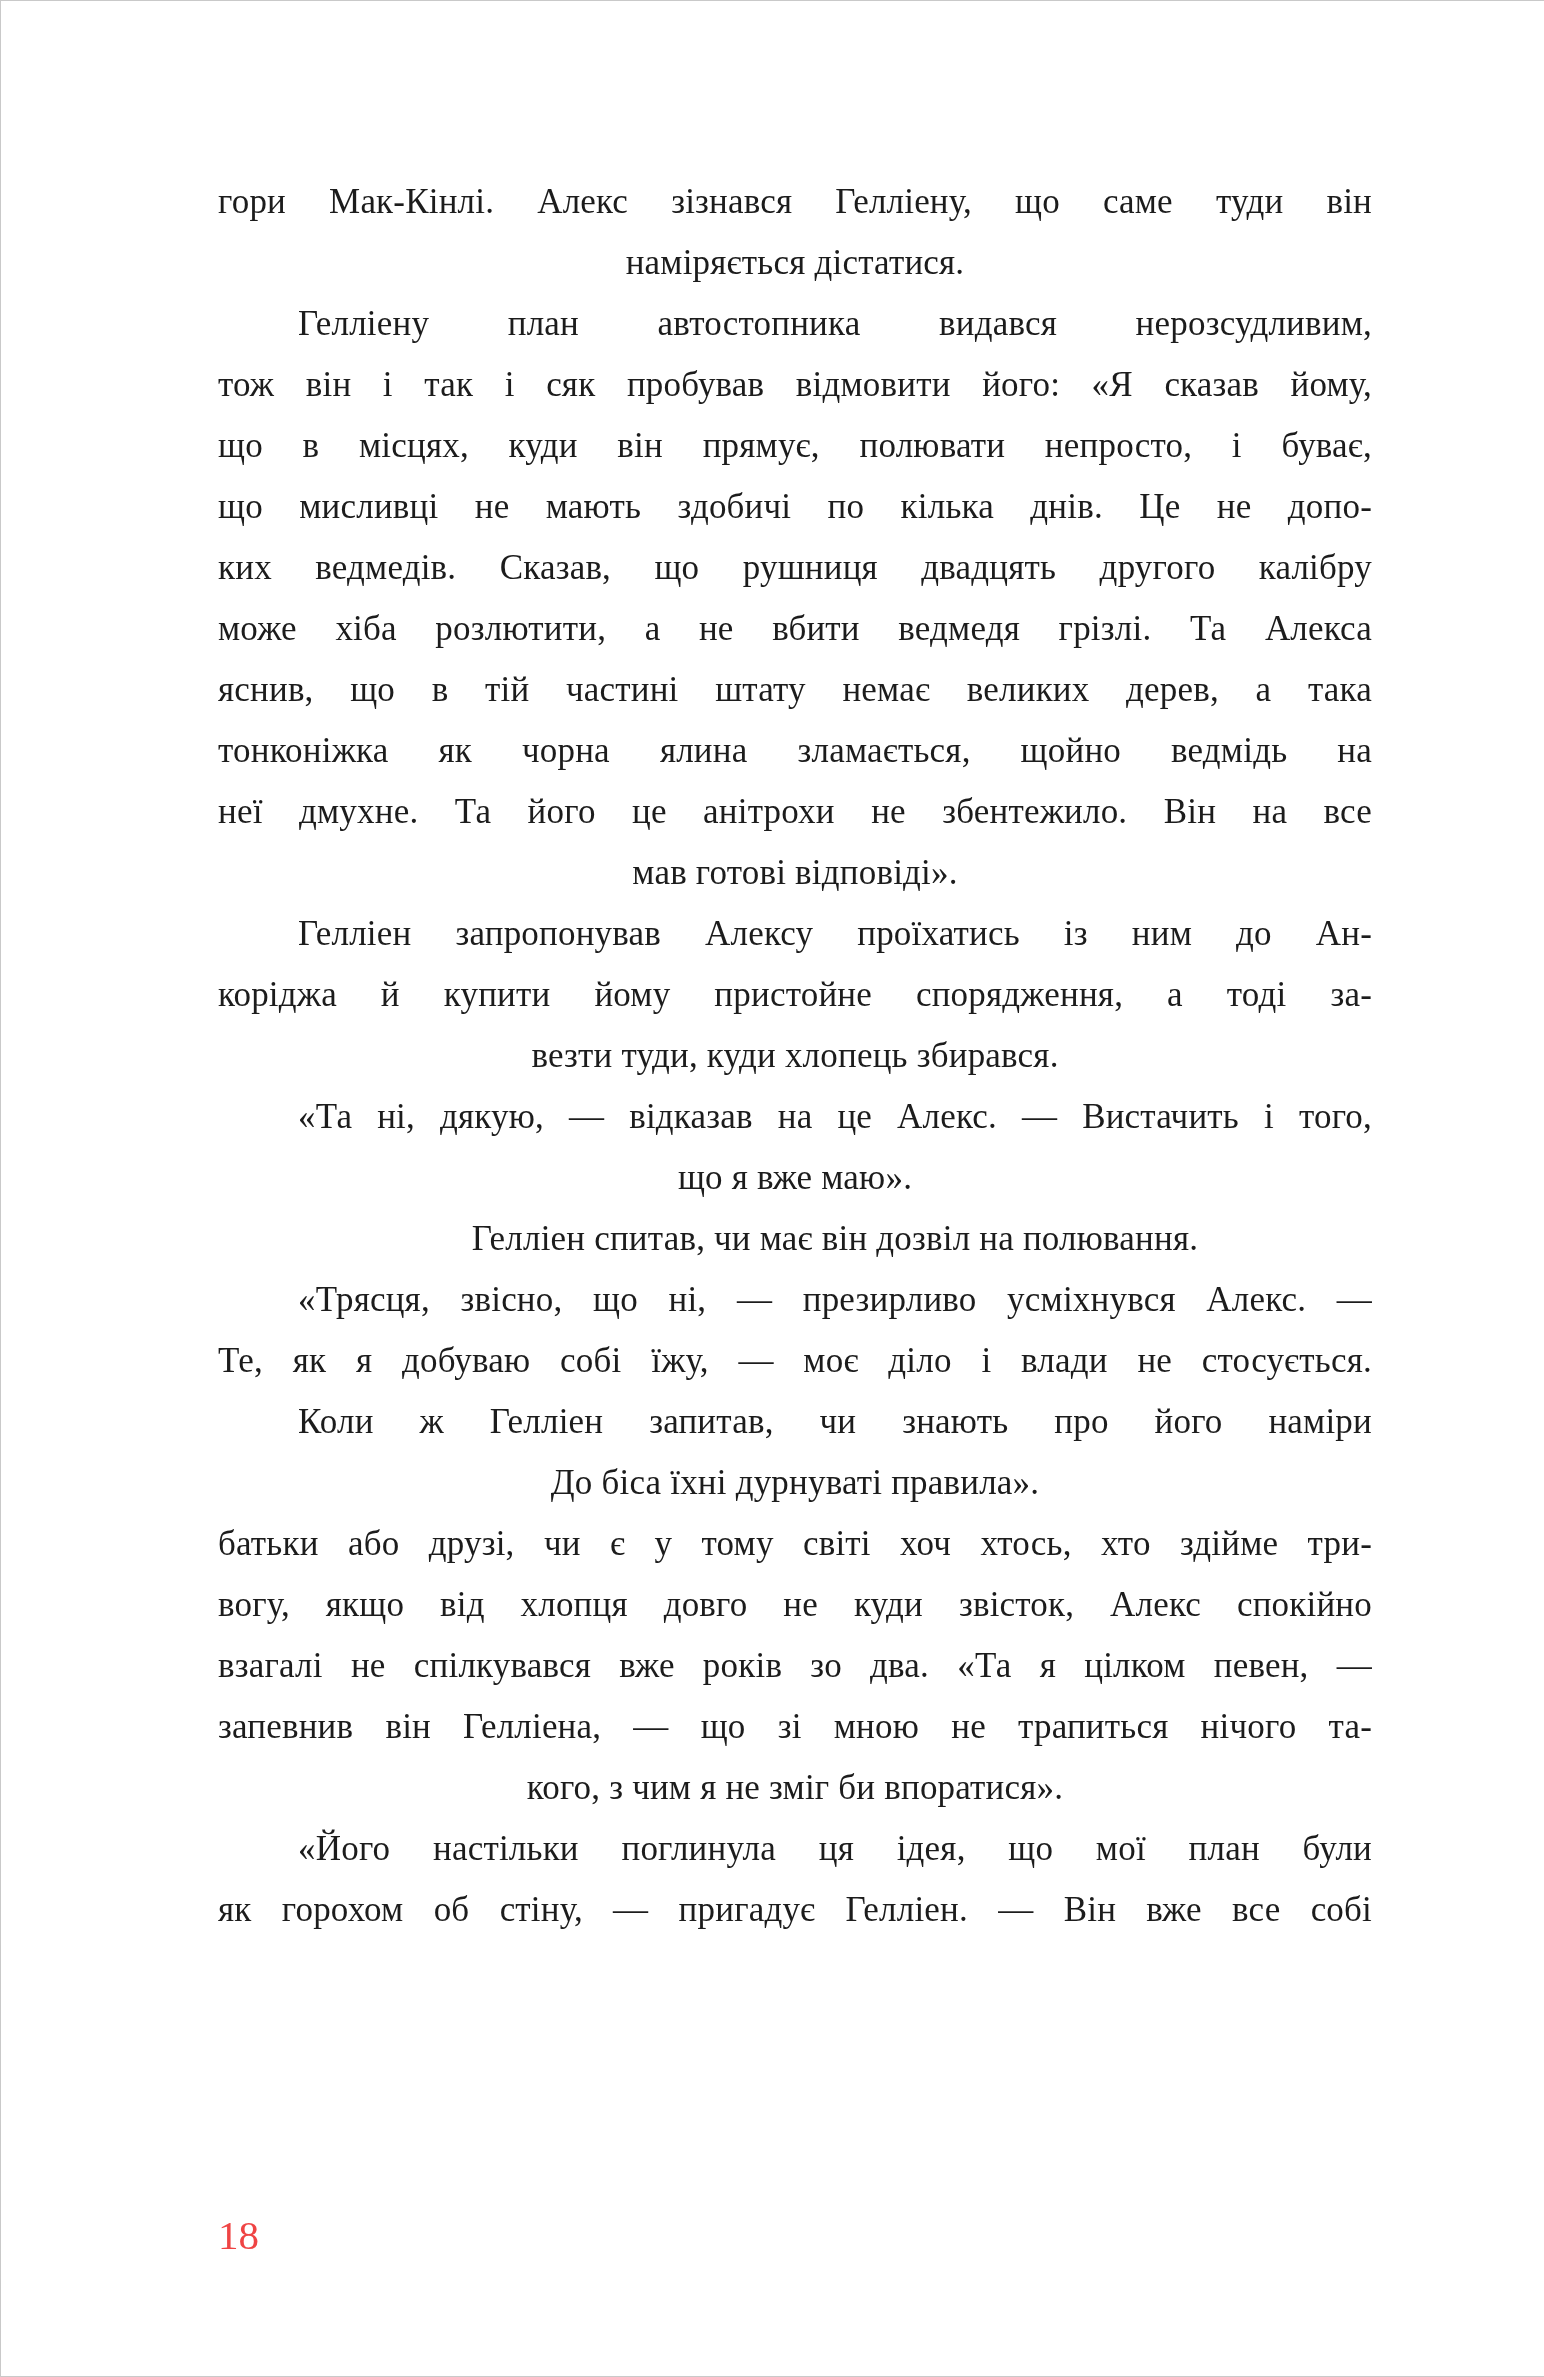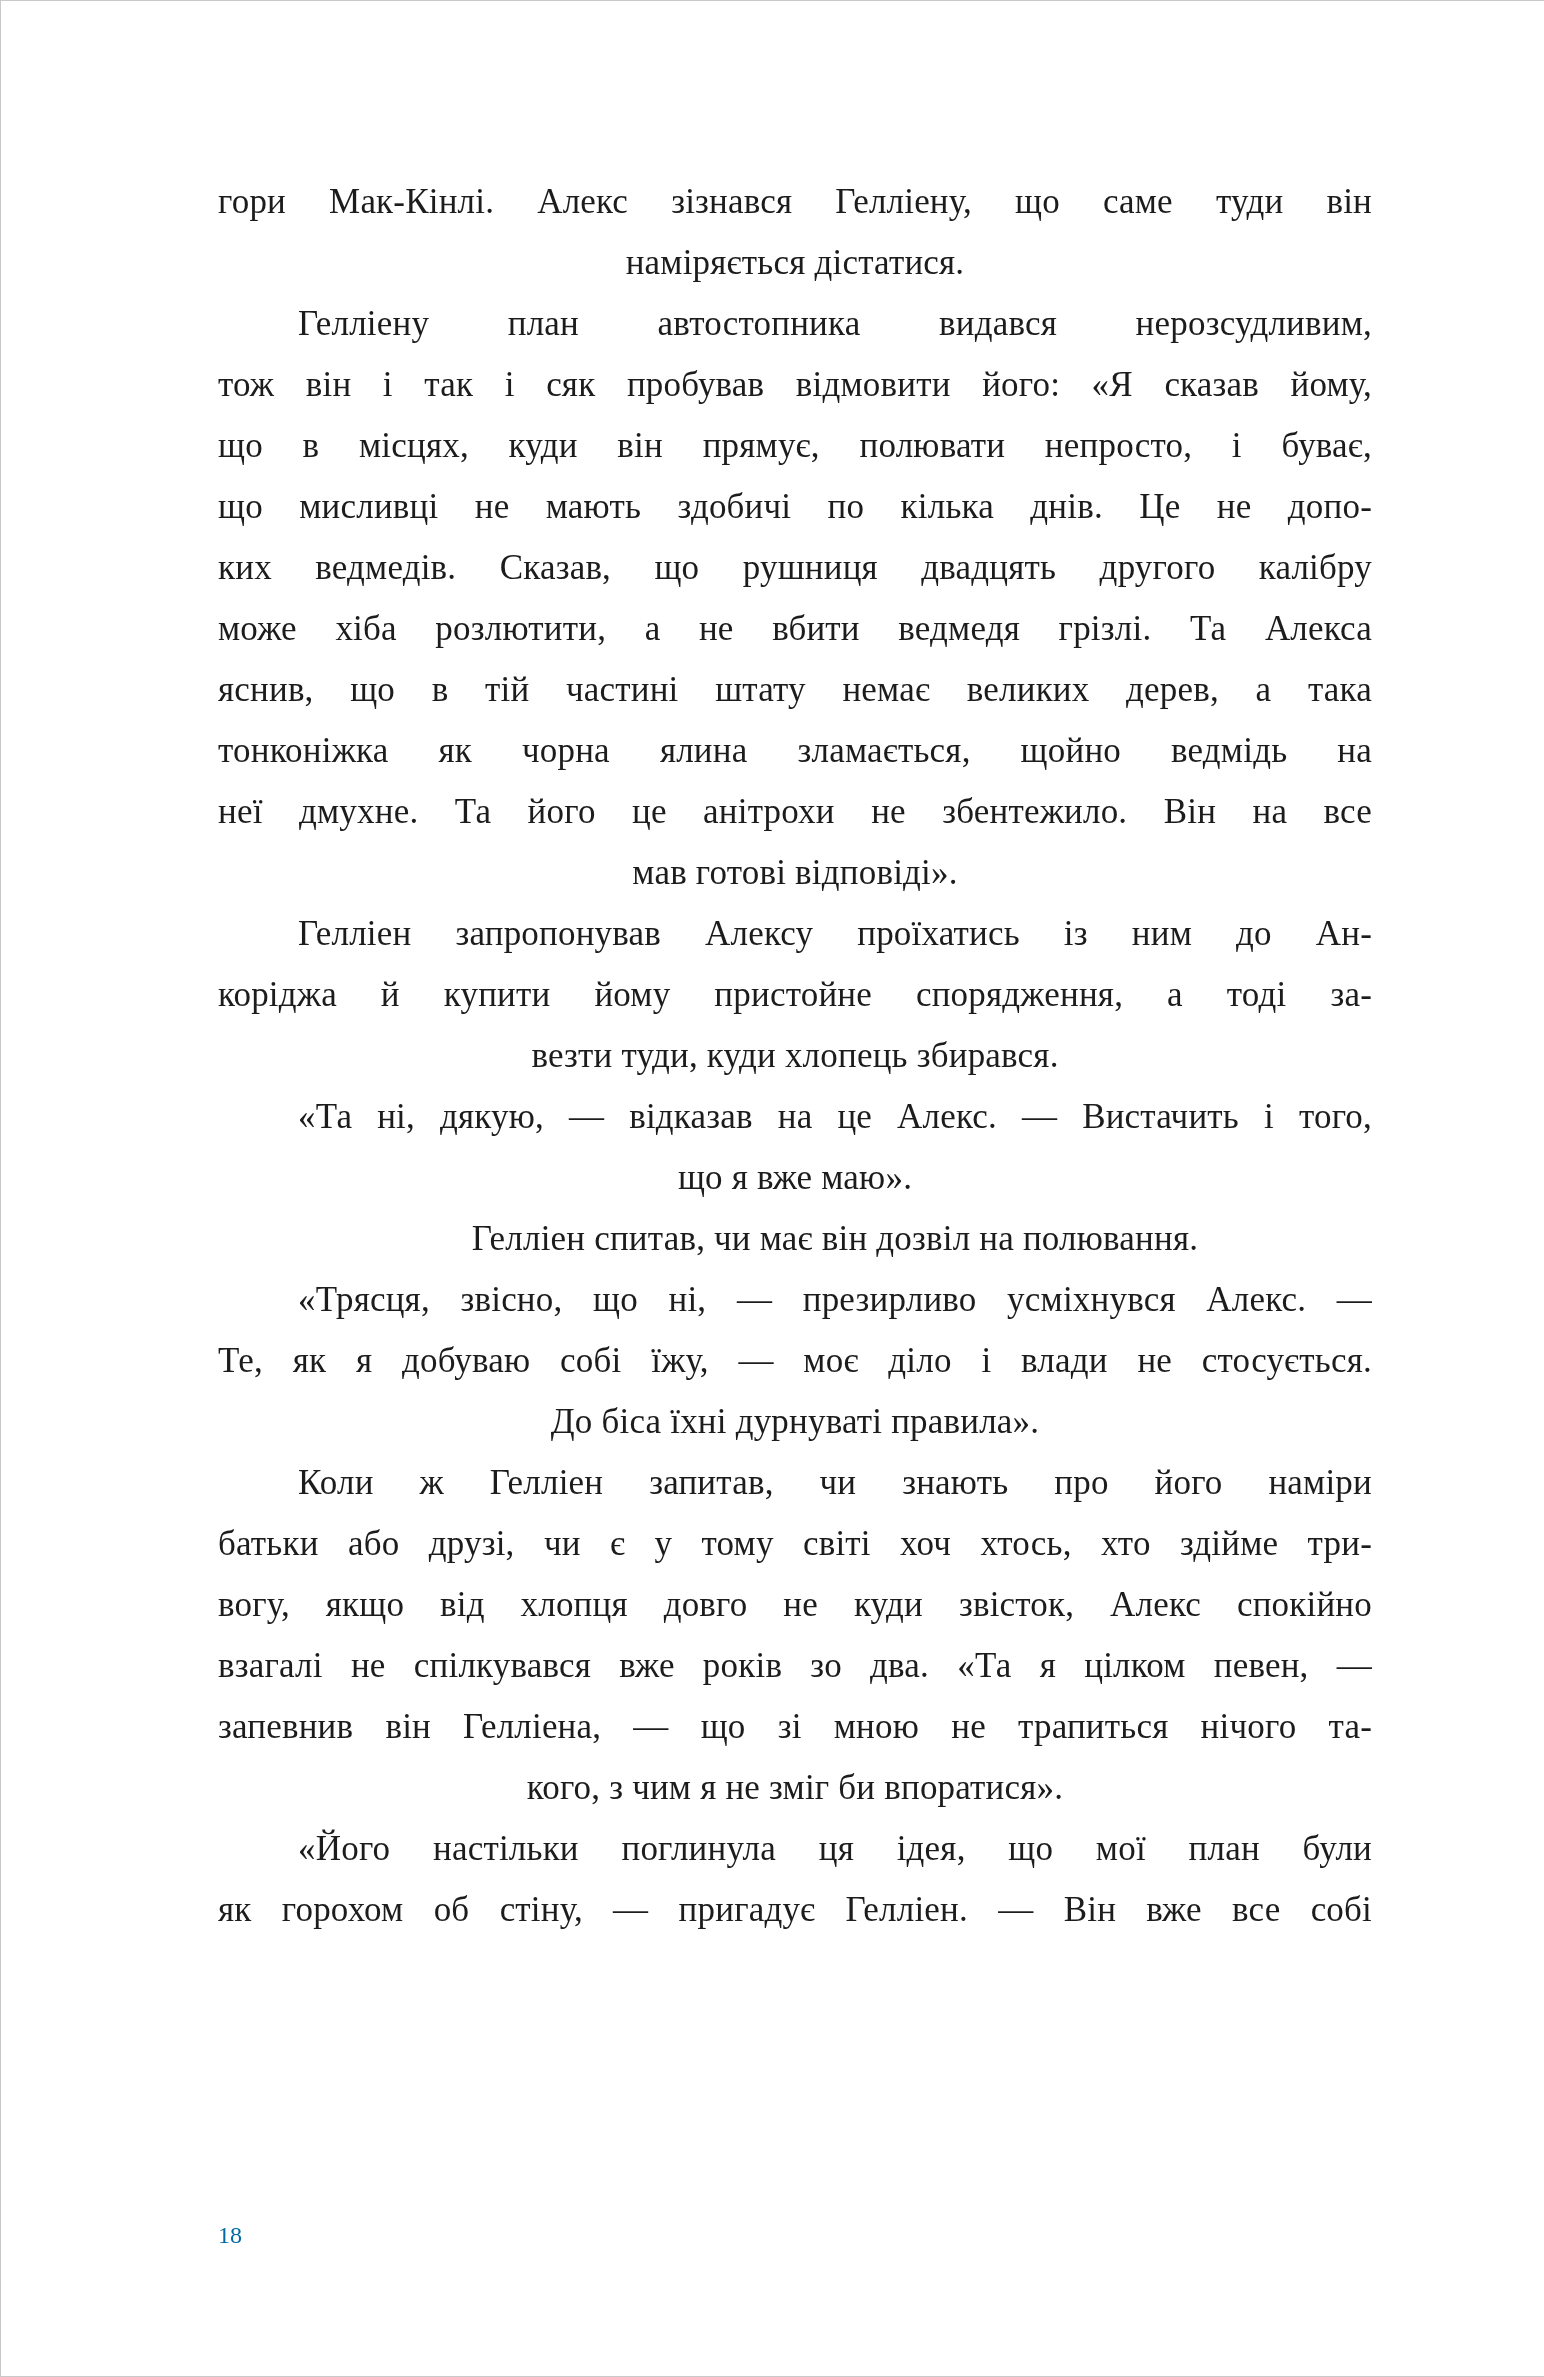--- a/index.html
+++ b/index.html
@@ -37,23 +37,23 @@
   .line.e {
     text-align: center;
   }
   .line.in {
     text-indent: 80px;
   }
   .page-number {
     position: absolute;
     left: 217px;
     top: 2214px;
-    font-size: 24px;
+    font-size: 41px;
     line-height: 40px;
-    color: #0369a1;
+    color: #ef4444;
   }
 </style>
 </head>
 <body>
 
 <div class="page">
   <div class="text-block">
       <div class="line j">гори Мак-Кінлі. Алекс зізнався Гелліену, що саме туди він</div>
       <div class="line e">наміряється дістатися.</div>
       <div class="line in j">Гелліену план автостопника видався нерозсудливим,</div>
@@ -67,22 +67,22 @@
       <div class="line j">неї дмухне. Та його це анітрохи не збентежило. Він на все</div>
       <div class="line e">мав готові відповіді».</div>
       <div class="line in j">Гелліен запропонував Алексу проїхатись із ним до Ан-</div>
       <div class="line j">коріджа й купити йому пристойне спорядження, а тоді за-</div>
       <div class="line e">везти туди, куди хлопець збирався.</div>
       <div class="line in j">«Та ні, дякую, — відказав на це Алекс. — Вистачить і того,</div>
       <div class="line e">що я вже маю».</div>
       <div class="line in e">Гелліен спитав, чи має він дозвіл на полювання.</div>
       <div class="line in j">«Трясця, звісно, що ні, — презирливо усміхнувся Алекс. —</div>
       <div class="line j">Те, як я добуваю собі їжу, — моє діло і влади не стосується.</div>
+      <div class="line in j">Коли ж Гелліен запитав, чи знають про його наміри</div>
       <div class="line e">До біса їхні дурнуваті правила».</div>
-      <div class="line in j">Коли ж Гелліен запитав, чи знають про його наміри</div>
       <div class="line j">батьки або друзі, чи є у тому світі хоч хтось, хто здійме три-</div>
       <div class="line j">вогу, якщо від хлопця довго не куди звісток, Алекс спокійно</div>
       <div class="line j">взагалі не спілкувався вже років зо два. «Та я цілком певен, —</div>
       <div class="line j">запевнив він Гелліена, — що зі мною не трапиться нічого та-</div>
       <div class="line e">кого, з чим я не зміг би впоратися».</div>
       <div class="line in j">«Його настільки поглинула ця ідея, що мої план були</div>
       <div class="line j">як горохом об стіну, — пригадує Гелліен. — Він вже все собі</div>
     </div>
   <div class="page-number">18</div>
 </div>

